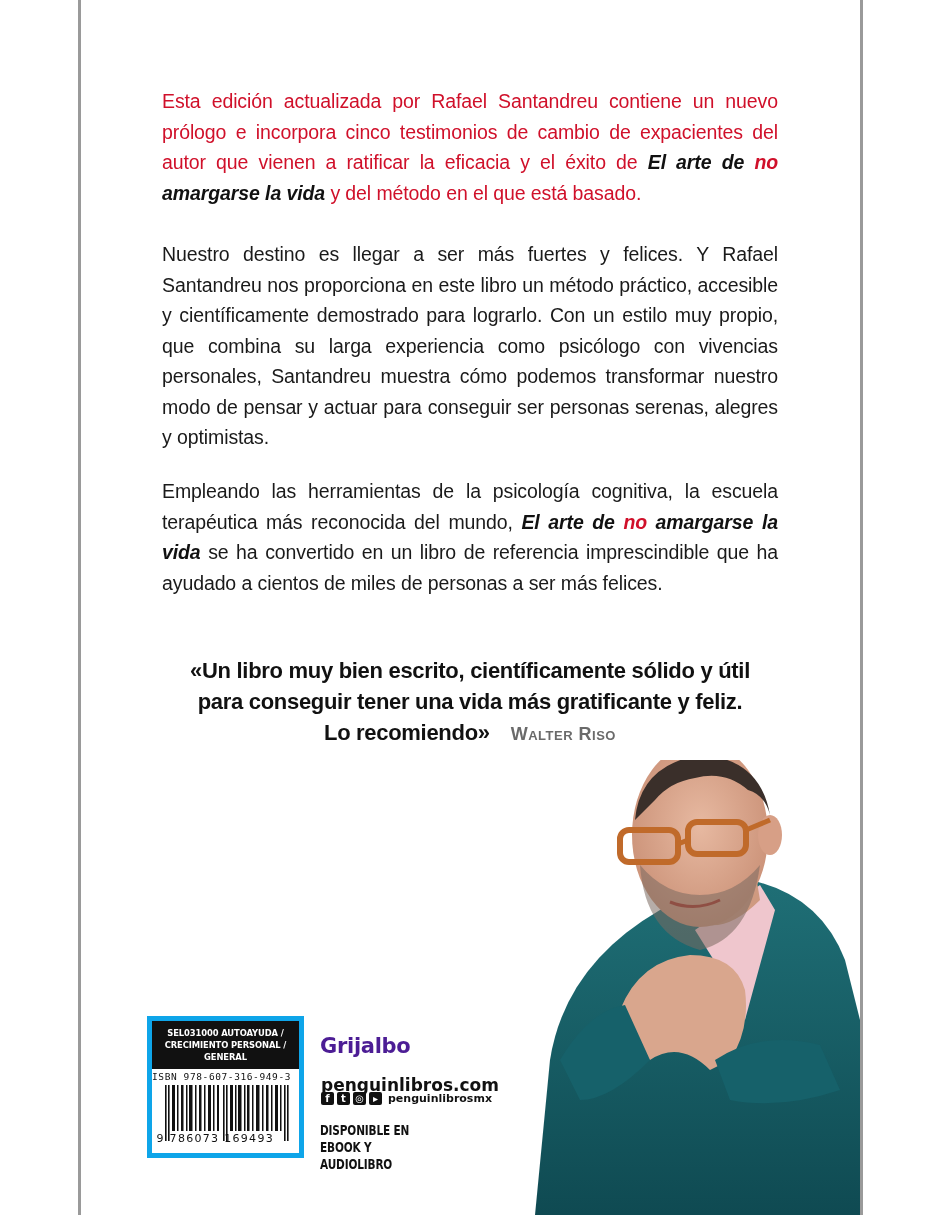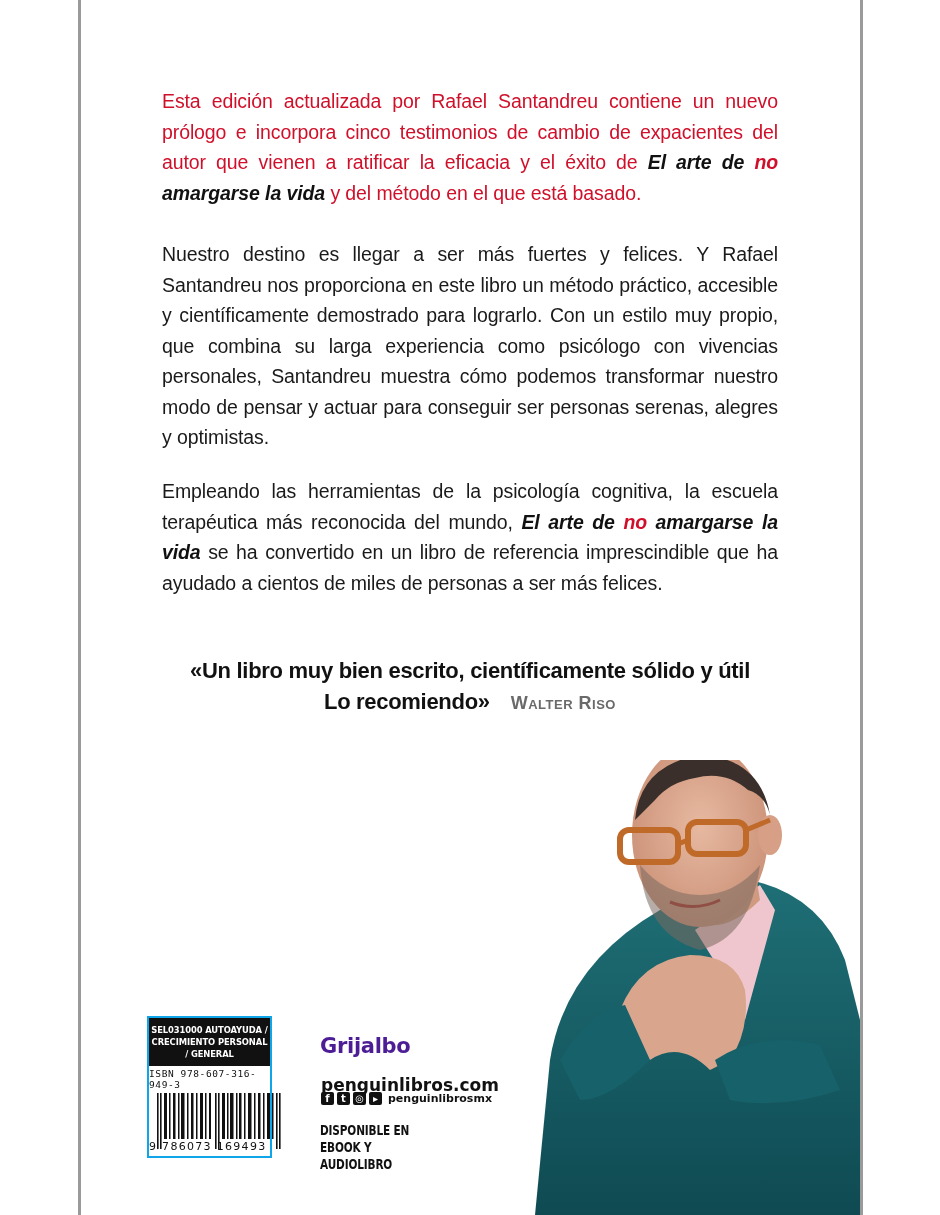--- a/index.html
+++ b/index.html
@@ -73,23 +73,23 @@
       width: 340px;
       height: 455px;
       overflow: hidden;
     }
 
     
     .isbn-box {
       position: absolute;
       left: 147px;
       top: 1016px;
-      width: 125px;
+      width: 157px;
       height: 142px;
-      border: 2px solid #0ea5e9;
+      border: 5px solid #0ea5e9;
       background: #fff;
       box-sizing: border-box;
     }
     .isbn-cat {
       background: #111;
       color: #fff;
       font-family: "DejaVu Sans", sans-serif;
       font-weight: bold;
       font-size: 8.4px;
       line-height: 12px;
@@ -192,20 +192,21 @@
 </p>
 
 <p class="para p2" style="margin:0;">Nuestro destino es llegar a ser más fuertes y felices. Y Rafael Santandreu nos proporciona en este libro un método práctico, accesible y científicamente demostrado para lograrlo. Con un estilo muy propio, que combina su larga experiencia como psicólogo con vivencias personales, Santandreu muestra cómo podemos transformar nuestro modo de pensar y actuar para conseguir ser personas serenas, alegres y optimistas.</p>
 
 <p class="para p3" style="margin:0;">
   <span>Empleando las herramientas de la psicología cognitiva, la escuela terapéutica más reconocida del mundo, </span><span class="title-em"><span>El arte de </span><span class="no">no</span><span> amargarse la vida</span></span><span> se ha convertido en un libro de referencia imprescindible que ha ayudado a cientos de miles de personas a ser más felices.</span>
 </p>
 
 <div class="quote">
   <div>«Un libro muy bien escrito, científicamente sólido y útil</div>
+  <div>para conseguir tener una vida más gratificante y feliz.</div>
   <div><span>Lo recomiendo»</span><span class="author">Walter Riso</span></div>
 </div>
 
 <div class="photo">
   <svg width="340" height="455" viewBox="0 0 340 455">
     <defs>
       <linearGradient id="sweater" x1="0" y1="0" x2="0" y2="1">
         <stop offset="0" stop-color="#1f6f76"></stop>
         <stop offset="1" stop-color="#0f4a52"></stop>
       </linearGradient>

